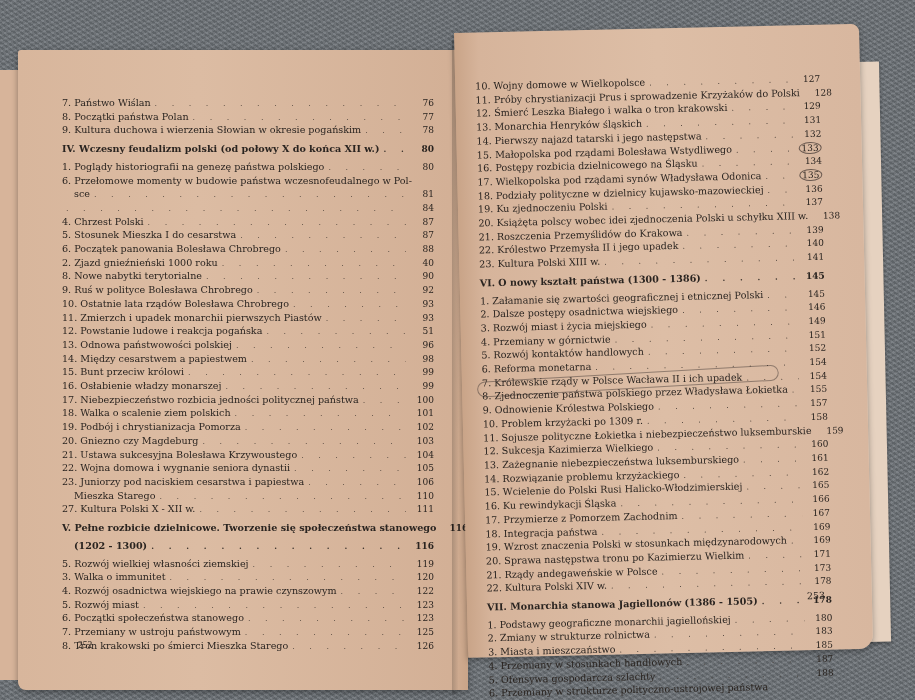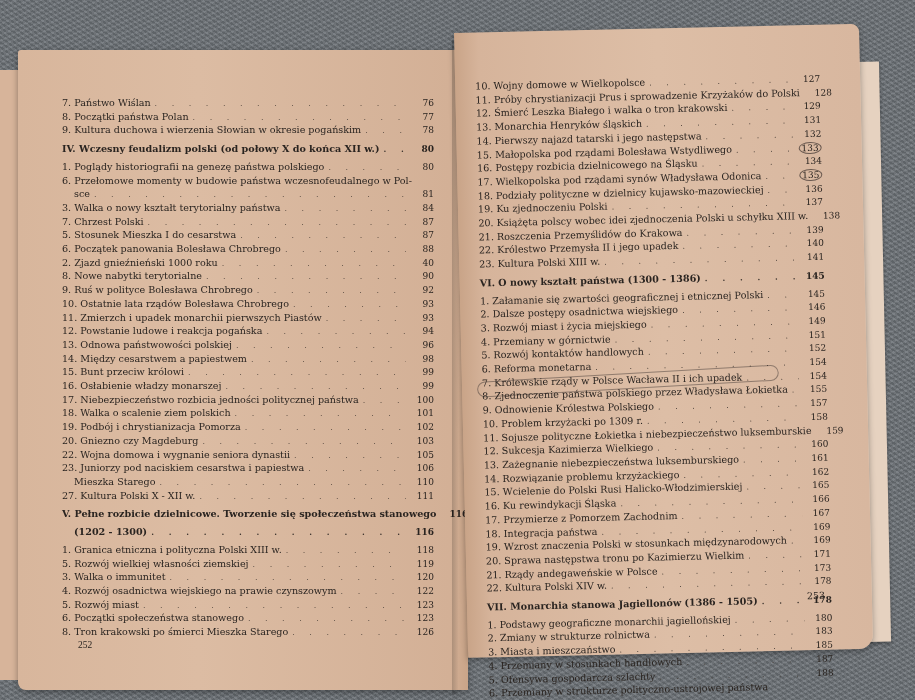--- a/index.html
+++ b/index.html
@@ -99,26 +99,25 @@
         <span class="label">6. Przełomowe momenty w budowie państwa wczesnofeudalnego w Pol-</span>
         <span class="dots" style="visibility: hidden;"></span>
         <span class="pg"><span></span></span>
       </div>
       <div class="row cont">
         <span class="label">sce</span>
         <span class="dots"></span>
         <span class="pg"><span>81</span></span>
       </div>
       <div class="row">
-        <span class="label">3. Walka o nowy kształt terytorialny państwa</span>
         <span class="dots"></span>
         <span class="pg"><span>84</span></span>
       </div>
       <div class="row">
-        <span class="label">7. Chrzest Polski</span>
+        <span class="label">4. Chrzest Polski</span>
         <span class="dots"></span>
         <span class="pg"><span>87</span></span>
       </div>
       <div class="row">
         <span class="label">5. Stosunek Mieszka I do cesarstwa</span>
         <span class="dots"></span>
         <span class="pg"><span>87</span></span>
       </div>
       <div class="row">
         <span class="label">6. Początek panowania Bolesława Chrobrego</span>
@@ -146,21 +145,21 @@
         <span class="pg"><span>93</span></span>
       </div>
       <div class="row">
         <span class="label">11. Zmierzch i upadek monarchii pierwszych Piastów</span>
         <span class="dots"></span>
         <span class="pg"><span>93</span></span>
       </div>
       <div class="row">
         <span class="label">12. Powstanie ludowe i reakcja pogańska</span>
         <span class="dots"></span>
-        <span class="pg"><span>94</span></span>
+        <span class="pg"><span>51</span></span>
       </div>
       <div class="row">
         <span class="label">13. Odnowa państwowości polskiej</span>
         <span class="dots"></span>
         <span class="pg"><span>96</span></span>
       </div>
       <div class="row">
         <span class="label">14. Między cesarstwem a papiestwem</span>
         <span class="dots"></span>
         <span class="pg"><span>98</span></span>
@@ -187,20 +186,25 @@
       </div>
       <div class="row">
         <span class="label">19. Podbój i chrystianizacja Pomorza</span>
         <span class="dots"></span>
         <span class="pg"><span>102</span></span>
       </div>
       <div class="row">
         <span class="label">20. Gniezno czy Magdeburg</span>
         <span class="dots"></span>
         <span class="pg"><span>103</span></span>
+      </div>
+      <div class="row">
+        <span class="label">21. Ustawa sukcesyjna Bolesława Krzywoustego</span>
+        <span class="dots"></span>
+        <span class="pg"><span>104</span></span>
       </div>
       <div class="row">
         <span class="label">22. Wojna domowa i wygnanie seniora dynastii</span>
         <span class="dots"></span>
         <span class="pg"><span>105</span></span>
       </div>
       <div class="row">
         <span class="label">23. Juniorzy pod naciskiem cesarstwa i papiestwa</span>
         <span class="dots"></span>
         <span class="pg"><span>106</span></span>
@@ -219,25 +223,20 @@
         <span class="label">V. Pełne rozbicie dzielnicowe. Tworzenie się społeczeństwa stanowego</span>
         <span class="dots"></span>
         <span class="pg"><span>116</span></span>
       </div>
       <div class="row chapter cont">
         <span class="label">(1202 - 1300)</span>
         <span class="dots"></span>
         <span class="pg"><span>116</span></span>
       </div>
       <div class="row">
-        <span class="label">1. Granica etniczna i polityczna Polski XIII w.</span>
-        <span class="dots"></span>
-        <span class="pg"><span>118</span></span>
-      </div>
-      <div class="row">
         <span class="label">5. Rozwój wielkiej własności ziemskiej</span>
         <span class="dots"></span>
         <span class="pg"><span>119</span></span>
       </div>
       <div class="row">
         <span class="label">3. Walka o immunitet</span>
         <span class="dots"></span>
         <span class="pg"><span>120</span></span>
       </div>
       <div class="row">
@@ -247,20 +246,25 @@
       </div>
       <div class="row">
         <span class="label">5. Rozwój miast</span>
         <span class="dots"></span>
         <span class="pg"><span>123</span></span>
       </div>
       <div class="row">
         <span class="label">6. Początki społeczeństwa stanowego</span>
         <span class="dots"></span>
         <span class="pg"><span>123</span></span>
+      </div>
+      <div class="row">
+        <span class="label">7. Przemiany w ustroju państwowym</span>
+        <span class="dots"></span>
+        <span class="pg"><span>125</span></span>
       </div>
       <div class="row">
         <span class="label">8. Tron krakowski po śmierci Mieszka Starego</span>
         <span class="dots"></span>
         <span class="pg"><span>126</span></span>
       </div>
     </div>
   <div class="page-num page-num-left">252</div>
 
   <div class="gutter"></div>

